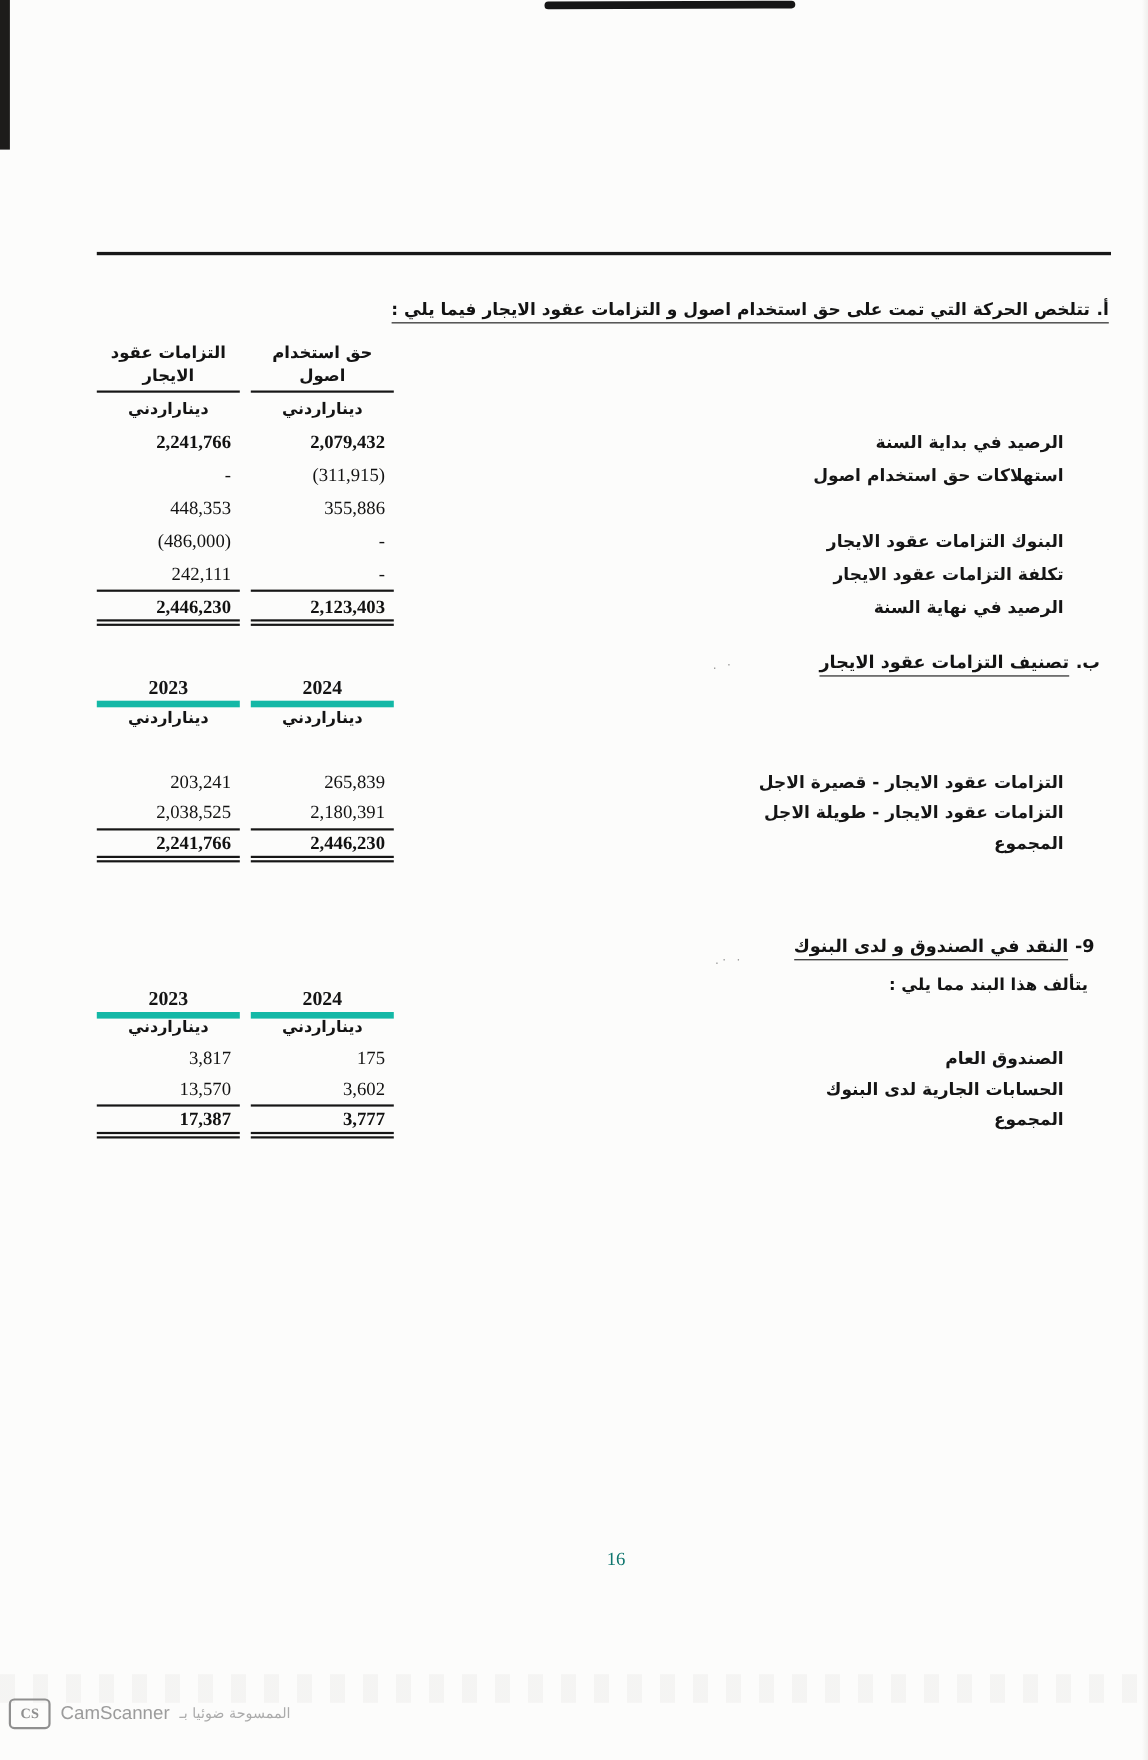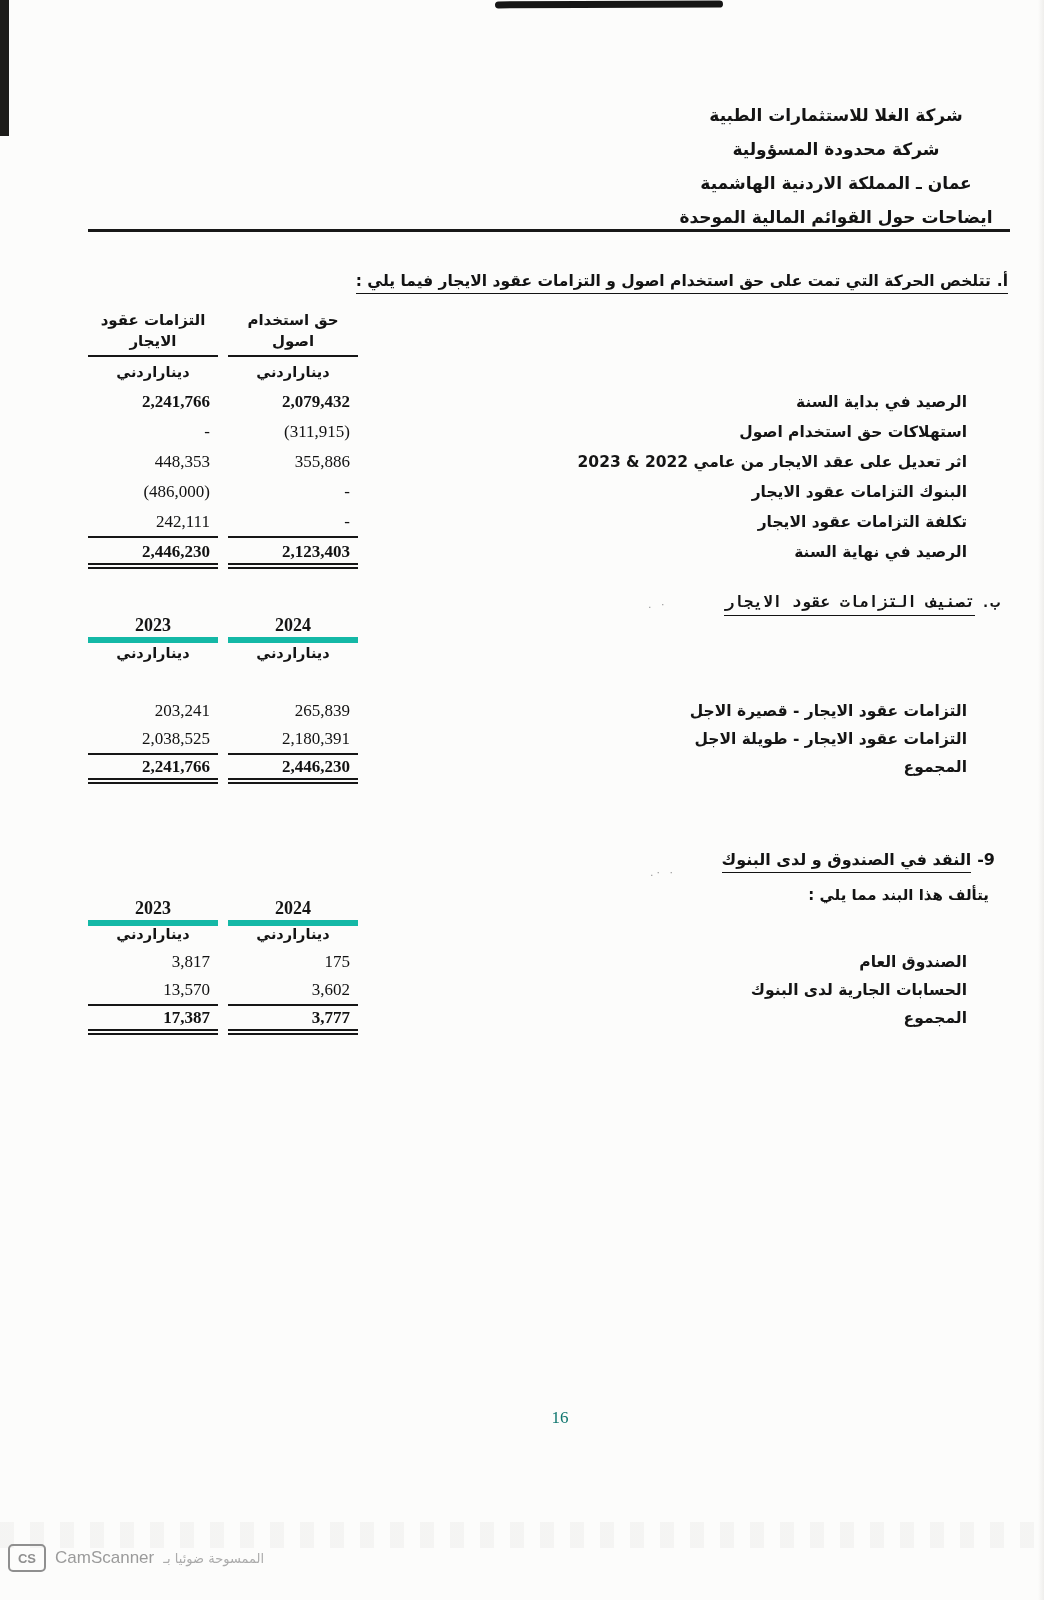--- a/index.html
+++ b/index.html
@@ -48,21 +48,21 @@
     background:#181818;
     box-shadow:0 3px 0 -2px #555;
   }
 
   
   .sec-line{position:absolute;white-space:nowrap;font-weight:bold;font-size:16px;color:#131313;}
   .u{border-bottom:1.7px solid #131313;padding-bottom:3px;}
   .sec-num{margin-left:6px;}
   .s8{top:241px;right:36px;}
   .sa{top:272px;right:36px;font-size:15.5px;}
-  .sb{top:592px;right:44px;font-family:Liberation Mono, monospace;}
+  .sb{top:592px;right:44px;}
   .s9{top:850px;right:49px;}
   .s9sub{top:886px;right:55px;font-weight:bold;font-size:15px;}
 
   
   .tbl{position:absolute;left:85px;width:926px;}
   .trow{position:relative;}
   .h30{height:30px;}
   .h28{height:28px;}
   .cell-lbl{
     position:absolute;right:44px;top:3px;white-space:nowrap;
@@ -123,43 +123,37 @@
     direction:ltr;
   }
   .scanner-footer{
     position:absolute;top:1544px;left:8px;
     display:flex;align-items:center;gap:9px;direction:ltr;
     color:#979797;
   }
   .cs-badge{
     width:34px;height:24px;border:2px solid #8f8f8f;border-radius:5px;
     display:flex;align-items:center;justify-content:center;
-    font-family:Liberation Sans, sans-serif;font-size:13px;font-weight:bold;color:#8f8f8f;
+    font-family:Liberation Serif, serif;font-size:13px;font-weight:bold;color:#8f8f8f;
   }
   .cs-brand{font-family:"Liberation Sans",sans-serif;font-size:17px;color:#9b9b9b;}
   .cs-arabic{font-size:13px;color:#ababab;}
 </style>
 </head>
 <body>
 
 <div class="page">
 
   <div class="artifact-top"></div>
   <div class="artifact-left"></div>
   <div class="artifact-right-edge"></div>
   <div class="noise-band"></div>
   <div class="speck" style="top:598px;left:648px;">· .</div>
   <div class="speck" style="top:866px;left:650px;">· ·.</div>
 
-  <div class="company-header">
-    <div>شركة الغلا للاستثمارات الطبية</div>
-    <div>شركة محدودة المسؤولية</div>
-    <div>عمان ـ المملكة الاردنية الهاشمية</div>
-    <div>ايضاحات حول القوائم المالية الموحدة</div>
-  </div>
   <div class="header-rule"></div>
 
   <div class="sec-line sa">
     <span class="u"><span class="sec-num">أ.</span><span>تتلخص الحركة التي تمت على حق استخدام اصول و التزامات عقود الايجار فيما يلي :</span></span>
   </div>
 
   <div class="tbl t1">
     <div class="thead">
       <div class="col-head c1">
         <div>التزامات عقود</div>
@@ -176,21 +170,20 @@
       <span class="cell-lbl">الرصيد في بداية السنة</span>
       <span class="cell-n1">2,241,766</span>
       <span class="cell-n2">2,079,432</span>
     </div>
     <div class="trow h30">
       <span class="cell-lbl">استهلاكات حق استخدام اصول</span>
       <span class="cell-n1">-</span>
       <span class="cell-n2">(311,915)</span>
     </div>
     <div class="trow h30">
-      <span class="cell-lbl">اثر تعديل على عقد الايجار من عامي 2022 &amp; 2023</span>
       <span class="cell-n1">448,353</span>
       <span class="cell-n2">355,886</span>
     </div>
     <div class="trow h30">
       <span class="cell-lbl">البنوك التزامات عقود الايجار</span>
       <span class="cell-n1">(486,000)</span>
       <span class="cell-n2">-</span>
     </div>
     <div class="trow h30 rule-above">
       <span class="cell-lbl">تكلفة التزامات عقود الايجار</span>

